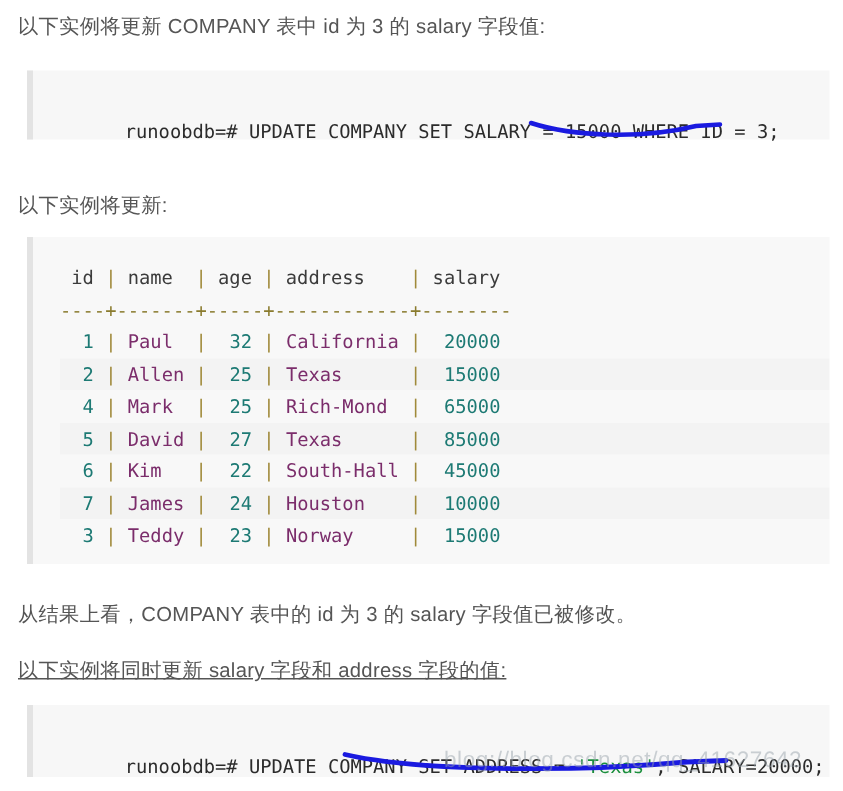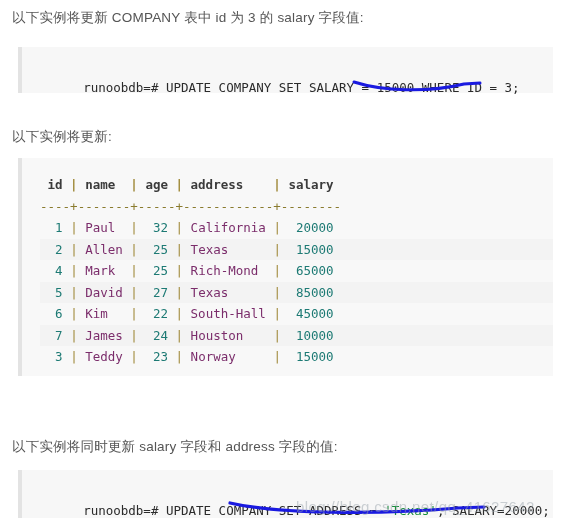--- a/index.html
+++ b/index.html
@@ -24,21 +24,21 @@
   .para {
     font-size: 13.5px;
     line-height: 20px;
     color: #555555;
     padding: 0 0 0 12px;
     letter-spacing: 0.2px;
   }
   .p1 { position: absolute; top: 8px; left: 0; }
   .p2 { position: absolute; top: 127px; left: 0; }
   .p3 { position: absolute; top: 400px; left: 0; }
-  .p4 { position: absolute; top: 437px; left: 0; }
+  .p4 { position: absolute; top: 437px; left: 0; text-decoration: underline; }
 
   .codeblock {
     position: absolute;
     background: #f7f7f7;
     border-left: 4px solid #e3e3e3;
     box-sizing: border-box;
   }
   .codeblock.cb1 {
     left: 18px;
     top: 47px;
@@ -73,21 +73,21 @@
     padding: 16px 0 14px 18px;
   }
   .trow {
     font-family: "DejaVu Sans Mono", monospace;
     font-size: 12.5px;
     line-height: 21.5px;
     white-space: pre;
     height: 21.5px;
   }
   .trow.alt { background: rgba(0,0,0,0.018); }
-  .t-head { color: #3b3b3b; font-weight: bold; }
+  .t-head { color: #3b3b3b; }
   .t-sep  { color: #8a7b2e; }
   .c-num  { color: #1d7a74; }
   .c-str  { color: #7b2d6b; margin-top: 47px; }
   .c-bar  { color: #a08a3a; }
   .c-plain{ color: #333333; }
 
   
   .annot {
     position: absolute;
     pointer-events: none;
@@ -134,20 +134,21 @@
       <div class="trow c-plain">  <span class="c-num" style="color: rgb(29, 122, 116);">1</span> <span class="c-bar" style="color: rgb(160, 138, 58);">|</span> <span class="c-str" style="color: rgb(123, 45, 107);">Paul</span>  <span class="c-bar" style="color: rgb(160, 138, 58);">|</span>  <span class="c-num" style="color: rgb(29, 122, 116);">32</span> <span class="c-bar" style="color: rgb(160, 138, 58);">|</span> <span class="c-str" style="color: rgb(123, 45, 107);">California</span> <span class="c-bar" style="color: rgb(160, 138, 58);">|</span>  <span class="c-num" style="color: rgb(29, 122, 116);">20000</span></div>
       <div class="trow c-plain alt">  <span class="c-num" style="color: rgb(29, 122, 116);">2</span> <span class="c-bar" style="color: rgb(160, 138, 58);">|</span> <span class="c-str" style="color: rgb(123, 45, 107);">Allen</span> <span class="c-bar" style="color: rgb(160, 138, 58);">|</span>  <span class="c-num" style="color: rgb(29, 122, 116);">25</span> <span class="c-bar" style="color: rgb(160, 138, 58);">|</span> <span class="c-str" style="color: rgb(123, 45, 107);">Texas</span>      <span class="c-bar" style="color: rgb(160, 138, 58);">|</span>  <span class="c-num" style="color: rgb(29, 122, 116);">15000</span></div>
       <div class="trow c-plain">  <span class="c-num" style="color: rgb(29, 122, 116);">4</span> <span class="c-bar" style="color: rgb(160, 138, 58);">|</span> <span class="c-str" style="color: rgb(123, 45, 107);">Mark</span>  <span class="c-bar" style="color: rgb(160, 138, 58);">|</span>  <span class="c-num" style="color: rgb(29, 122, 116);">25</span> <span class="c-bar" style="color: rgb(160, 138, 58);">|</span> <span class="c-str" style="color: rgb(123, 45, 107);">Rich-Mond</span>  <span class="c-bar" style="color: rgb(160, 138, 58);">|</span>  <span class="c-num" style="color: rgb(29, 122, 116);">65000</span></div>
       <div class="trow c-plain alt">  <span class="c-num" style="color: rgb(29, 122, 116);">5</span> <span class="c-bar" style="color: rgb(160, 138, 58);">|</span> <span class="c-str" style="color: rgb(123, 45, 107);">David</span> <span class="c-bar" style="color: rgb(160, 138, 58);">|</span>  <span class="c-num" style="color: rgb(29, 122, 116);">27</span> <span class="c-bar" style="color: rgb(160, 138, 58);">|</span> <span class="c-str" style="color: rgb(123, 45, 107);">Texas</span>      <span class="c-bar" style="color: rgb(160, 138, 58);">|</span>  <span class="c-num" style="color: rgb(29, 122, 116);">85000</span></div>
       <div class="trow c-plain">  <span class="c-num" style="color: rgb(29, 122, 116);">6</span> <span class="c-bar" style="color: rgb(160, 138, 58);">|</span> <span class="c-str" style="color: rgb(123, 45, 107);">Kim</span>   <span class="c-bar" style="color: rgb(160, 138, 58);">|</span>  <span class="c-num" style="color: rgb(29, 122, 116);">22</span> <span class="c-bar" style="color: rgb(160, 138, 58);">|</span> <span class="c-str" style="color: rgb(123, 45, 107);">South-Hall</span> <span class="c-bar" style="color: rgb(160, 138, 58);">|</span>  <span class="c-num" style="color: rgb(29, 122, 116);">45000</span></div>
       <div class="trow c-plain alt">  <span class="c-num" style="color: rgb(29, 122, 116);">7</span> <span class="c-bar" style="color: rgb(160, 138, 58);">|</span> <span class="c-str" style="color: rgb(123, 45, 107);">James</span> <span class="c-bar" style="color: rgb(160, 138, 58);">|</span>  <span class="c-num" style="color: rgb(29, 122, 116);">24</span> <span class="c-bar" style="color: rgb(160, 138, 58);">|</span> <span class="c-str" style="color: rgb(123, 45, 107);">Houston</span>    <span class="c-bar" style="color: rgb(160, 138, 58);">|</span>  <span class="c-num" style="color: rgb(29, 122, 116);">10000</span></div>
       <div class="trow c-plain">  <span class="c-num" style="color: rgb(29, 122, 116);">3</span> <span class="c-bar" style="color: rgb(160, 138, 58);">|</span> <span class="c-str" style="color: rgb(123, 45, 107);">Teddy</span> <span class="c-bar" style="color: rgb(160, 138, 58);">|</span>  <span class="c-num" style="color: rgb(29, 122, 116);">23</span> <span class="c-bar" style="color: rgb(160, 138, 58);">|</span> <span class="c-str" style="color: rgb(123, 45, 107);">Norway</span>     <span class="c-bar" style="color: rgb(160, 138, 58);">|</span>  <span class="c-num" style="color: rgb(29, 122, 116);">15000</span></div>
     </div>
   </div>
 
+  <div class="para p3">从结果上看，COMPANY 表中的 id 为 3 的 salary 字段值已被修改。</div>
 
   <div class="para p4">以下实例将同时更新 salary 字段和 address 字段的值:</div>
 
   <div class="codeblock cb2">
     <div class="codeline">
       <span>runoobdb=# UPDATE COMPANY SET ADDRESS = <span class="c-lit" style="color: rgb(26, 143, 60);">'Texas'</span>, SALARY=20000;</span>
     </div>
   </div>
 
   <div class="annot" style="left:228px; top:500px;">

